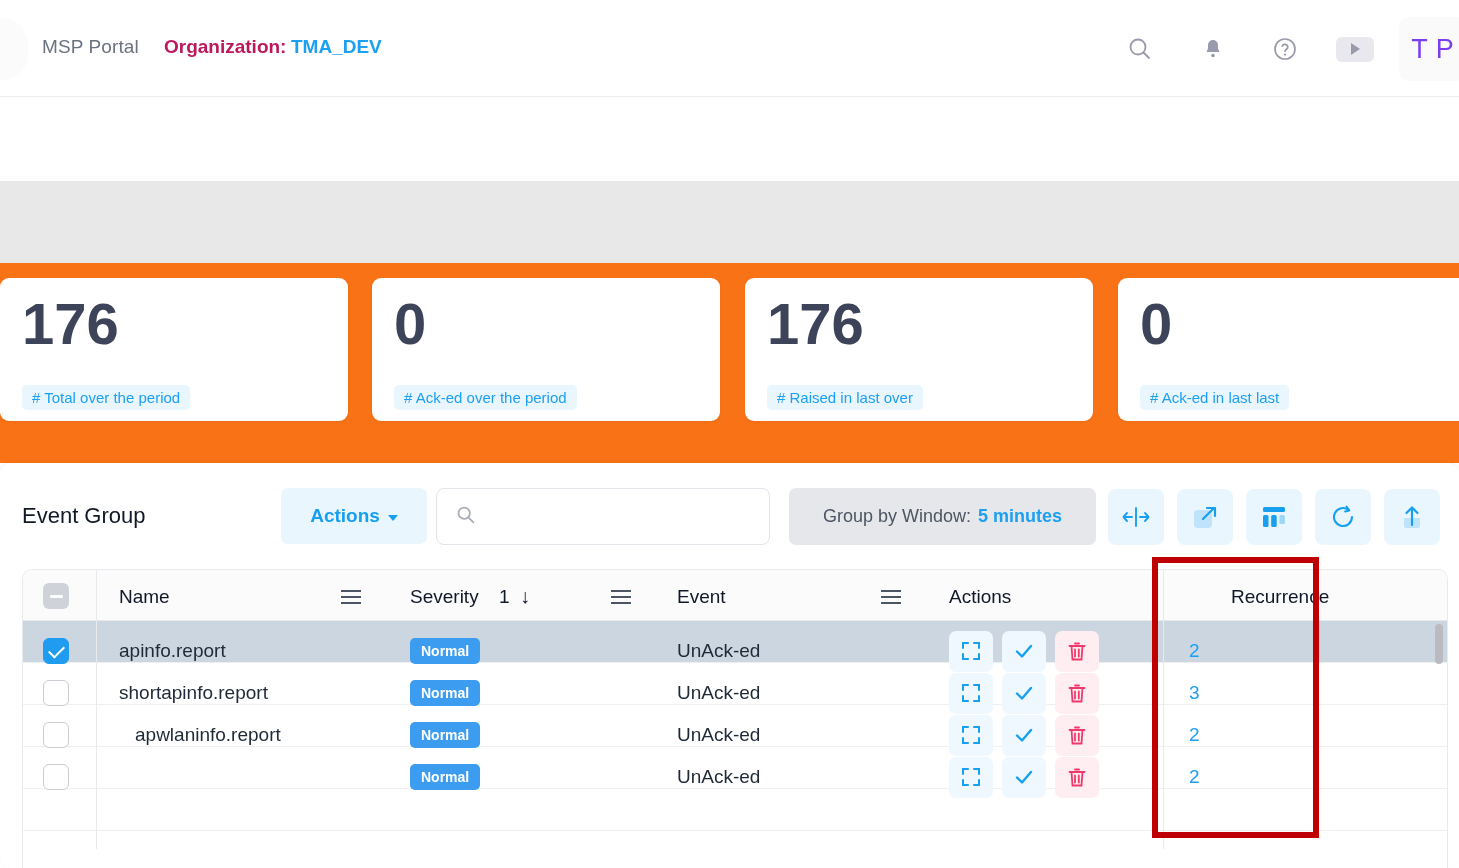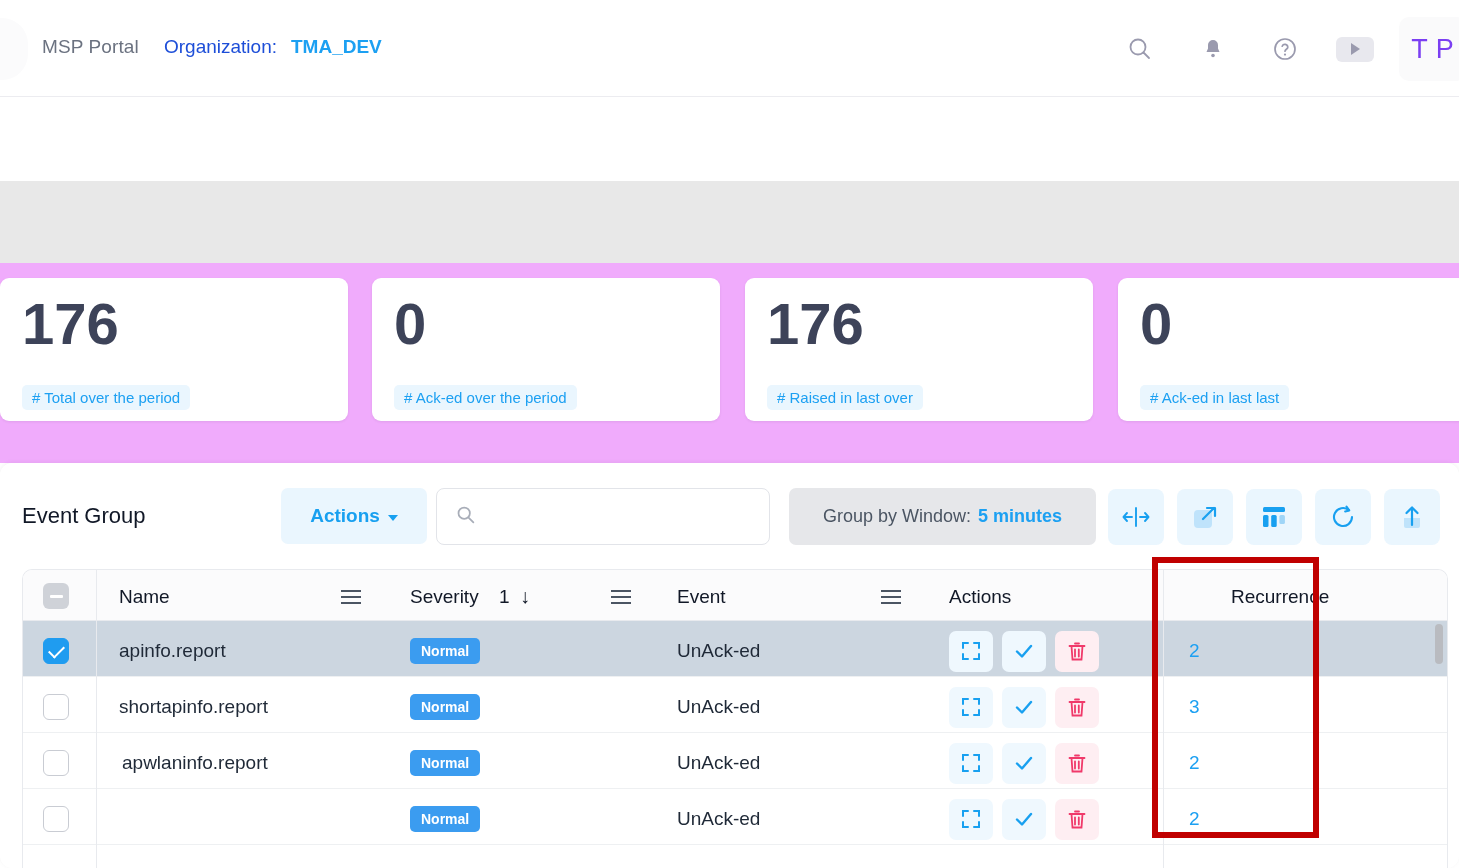--- a/index.html
+++ b/index.html
@@ -22,21 +22,21 @@
     width: 56px; height: 62px;
     background: #fbfbfc;
     border-radius: 26px;
   }
   .brand {
     position: absolute; left: 42px; top: 36px;
     font-size: 19px; color: #6b7280; letter-spacing: .1px;
   }
   .org-label {
     position: absolute; left: 164px; top: 36px;
-    font-size: 19px; font-weight: normal; color: #1d4ed8;
+    font-size: 19px; font-weight: bold; color: #be185d;
   }
   .org-value {
     position: absolute; left: 291px; top: 36px;
     font-size: 19px; font-weight: bold; color: #1ca0f2;
   }
 
   .topicons { position: absolute; right: 0; top: 0; height: 97px; }
   .ticon {
     position: absolute; top: 30px;
     width: 38px; height: 38px;
@@ -118,21 +118,21 @@
     background: #f3f3f4;
   }
   .stab-underline {
     position: absolute; left: 268px; top: 245px; width: 136px; height: 3px;
     background: #1ca0f2;
   }
 
   
   .statsrow {
     position: absolute; left: 0; top: 263px; width: 1459px; height: 200px;
-    background: #f0abfc;
+    background: #f97316;
   }
   .card {
     position: absolute; top: 15px; height: 143px;
     background: #ffffff; border-radius: 9px;
     box-shadow: 0 1px 3px rgba(0,0,0,.07);
   }
   .card .num {
     position: absolute; left: 22px; top: 17px;
     font-size: 58px; font-weight: bold; color: #3d4359; line-height: 1;
   }
@@ -230,21 +230,21 @@
     background: #cfd2d8;
     display: flex; align-items: center; justify-content: center;
   }
   .hdr-check .dash { width: 13px; height: 3px; background: #fff; border-radius: 1px; }
 
   .colsep {
     position: absolute; top: 0; width: 1px; background: #e8eaee;
   }
 
   .row {
-    position: relative; height: 56px;
+    position: relative; height: 42px;
     border-bottom: 1px solid #eef0f2;
   }
   .row.selected { background: #ccd6e0; }
 
   .cell {
     position: absolute; top: 0; height: 60px;
     display: flex; align-items: center;
     font-size: 19px; color: #1f2937;
   }
   .rowcheck {
@@ -530,21 +530,21 @@
         </svg>
       </span>
     </div>
     <div class="cell recur" style="left:1166px">3</div>
     <div class="colsep" style="left:73px; height:60px"></div>
     <div class="colsep" style="left:1140px; height:60px"></div>
   </div>
 
   <div class="row">
     <div class="rowcheck"></div>
-    <div class="cell" style="left:99px">apwlaninfo.report</div>
+    <div class="cell" style="left:112px">apwlaninfo.report</div>
     <div class="cell" style="left:387px">
       <span class="badge">Normal</span>
     </div>
     <div class="cell" style="left:654px">UnAck-ed</div>
     <div class="cell" style="left:926px; gap:9px">
       <span class="act blue">
         <svg width="20" height="20" viewBox="0 0 20 20" fill="none" stroke="#18a0f0" stroke-width="2" stroke-linecap="round">
           <path d="M2 7V2h5M18 7V2h-5M2 13v5h5M18 13v5h-5"></path>
         </svg>
       </span>

